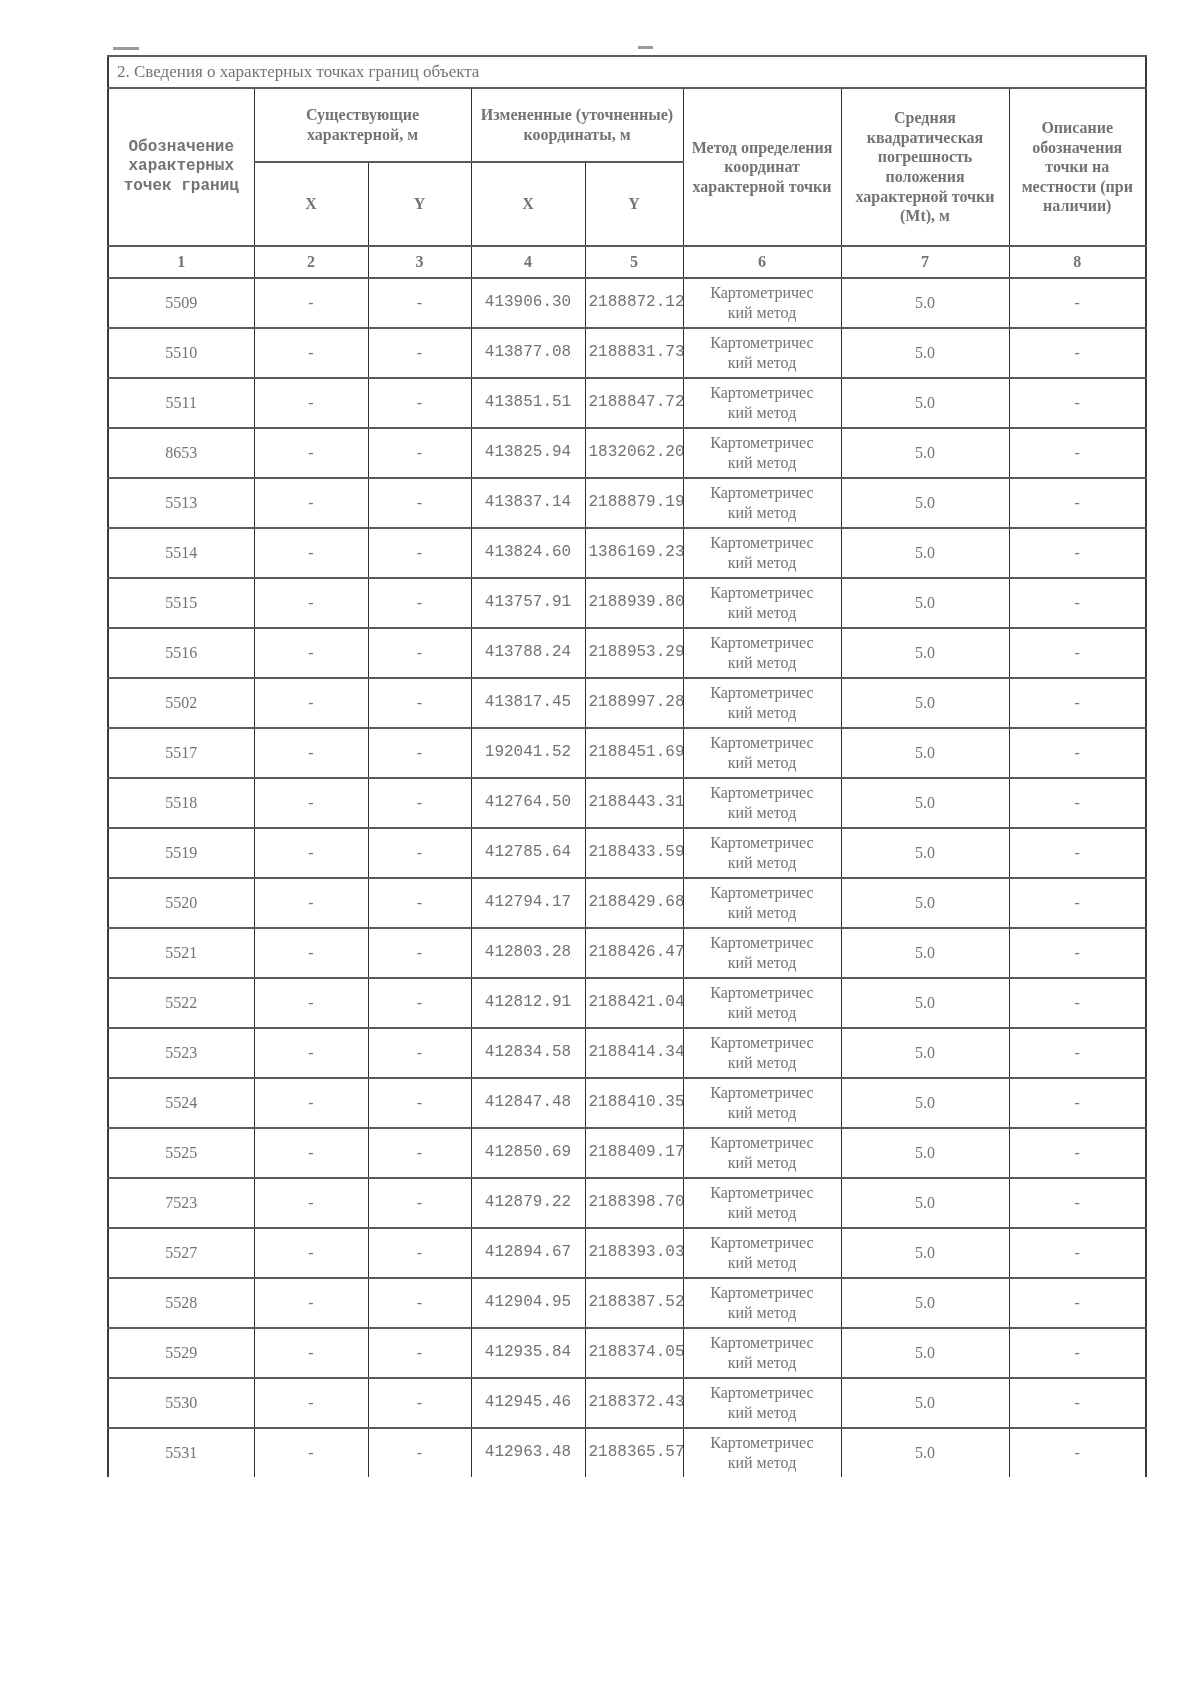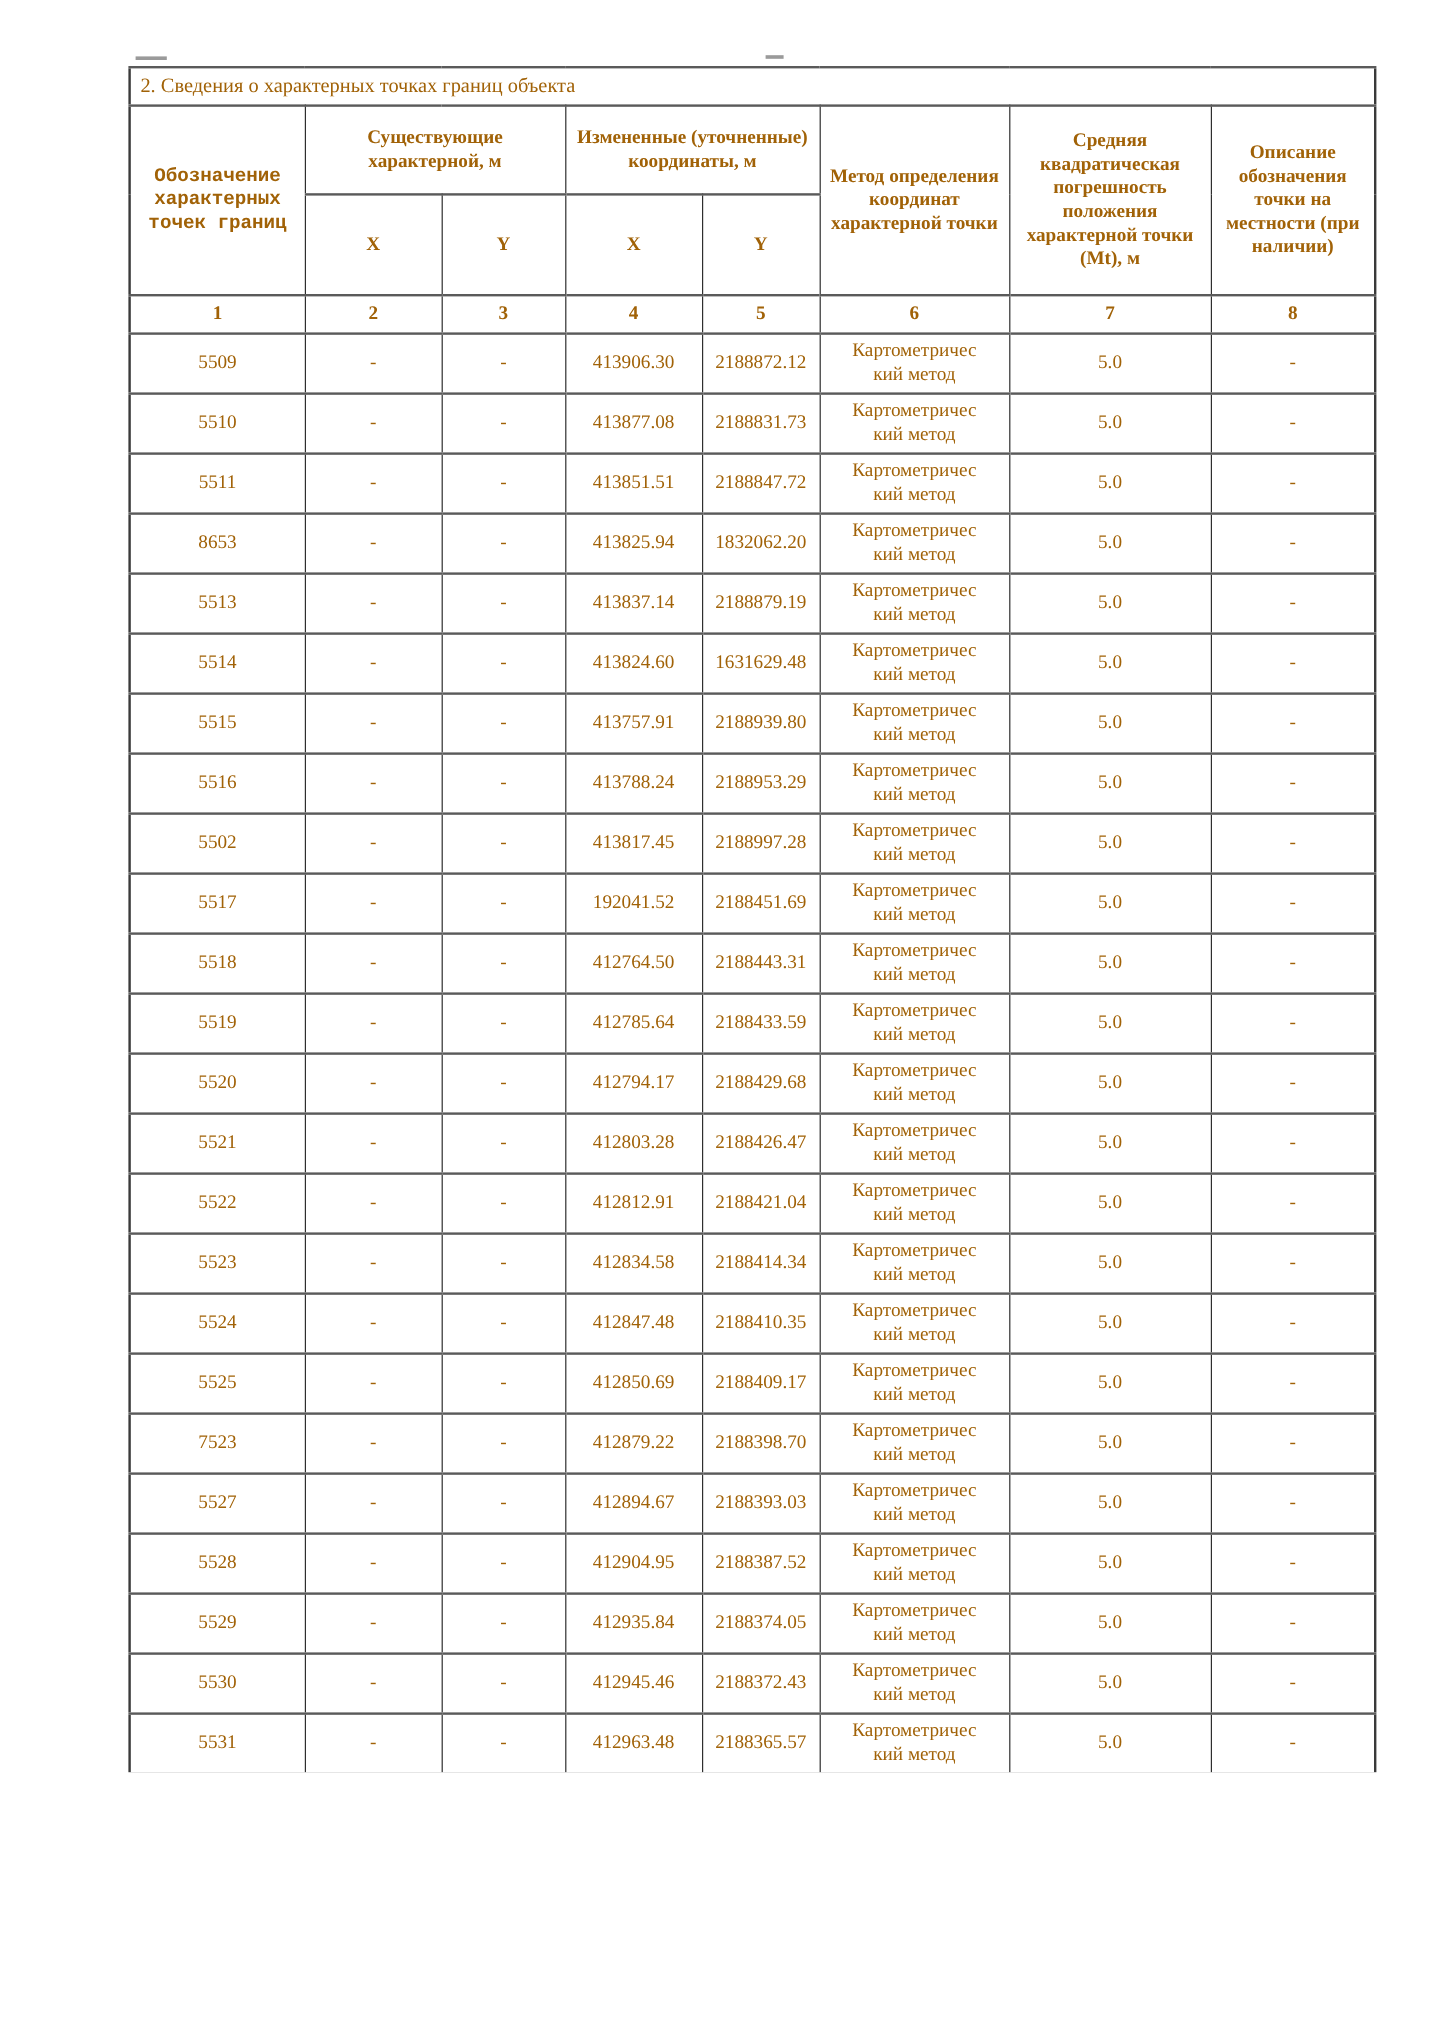--- a/index.html
+++ b/index.html
@@ -6,21 +6,21 @@
     margin: 0;
     padding: 0;
     background: #ffffff;
   }
   .sheet {
     position: relative;
     width: 1200px;
     height: 1477px;
     background: #ffffff;
     font-family: "Liberation Serif", serif;
-    color: #a16207;
+    color: #737373;
     overflow: hidden;
   }
   table.main {
     position: absolute;
     left: 107px;
     top: 55px;
     width: 1038px;
     border-collapse: collapse;
     table-layout: fixed;
     background: #ffffff;
@@ -57,20 +57,21 @@
     padding-left: 7px;
     font-family: Liberation Mono, monospace;
   }
   td.method-cell {
     white-space: pre-line;
     margin-left: 36px;
   }
   td.coord-cell {
     padding: 1px 1px;
     letter-spacing: 0px;
+    font-family: Liberation Mono, monospace;
   }
   
   .artifact {
     position: absolute;
     background: #9a9a9a;
   }
   .artifact.a1 { left: 113px; top: 47px; width: 26px; height: 3px; }
   .artifact.a2 { left: 638px; top: 46px; width: 15px; height: 3px; }
 </style>
 </head>
@@ -175,21 +176,21 @@
       <td class="method-cell">Картометричес
 кий метод</td>
       <td>5.0</td>
       <td>-</td>
     </tr>
         <tr class="data-row">
       <td>5514</td>
       <td>-</td>
       <td>-</td>
       <td class="coord-cell">413824.60</td>
-      <td class="coord-cell">1631629.48</td>
+      <td class="coord-cell">1386169.23</td>
       <td class="method-cell">Картометричес
 кий метод</td>
       <td>5.0</td>
       <td>-</td>
     </tr>
         <tr class="data-row">
       <td>5515</td>
       <td>-</td>
       <td>-</td>
       <td class="coord-cell">413757.91</td>

